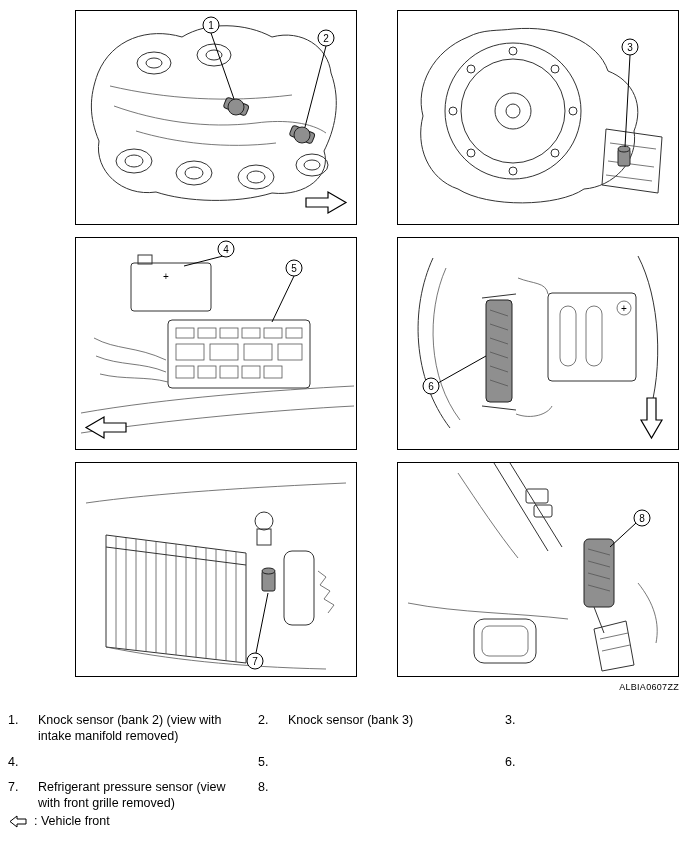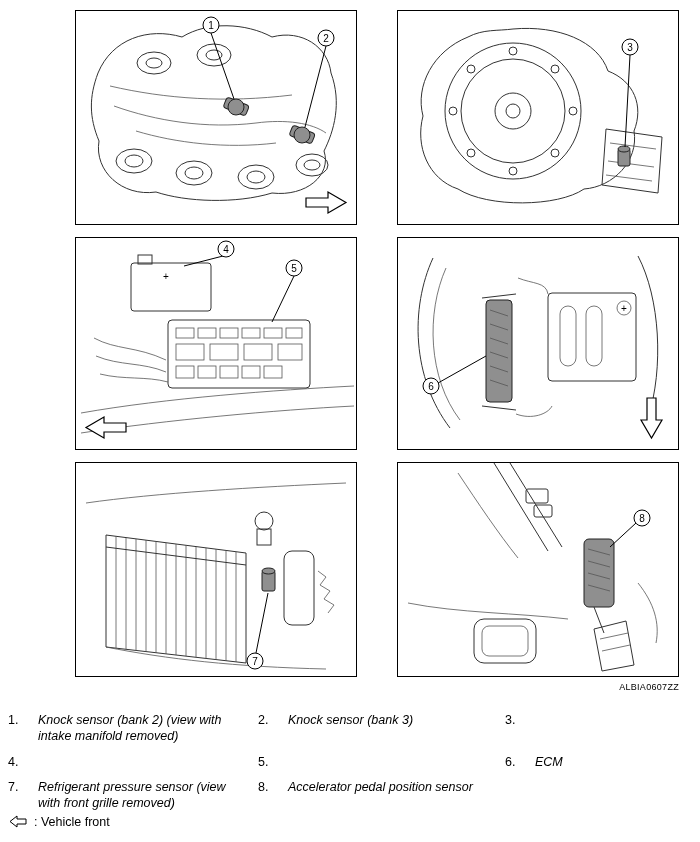--- a/index.html
+++ b/index.html
@@ -37,28 +37,27 @@
     top: 712px;
     width: 688px;
     display: grid;
     grid-template-columns: 250px 247px 191px;
     row-gap: 9px;
     font-size: 12.5px;
     line-height: 1.3;
   }
   .legend-item { display: flex; align-items: flex-start; }
   .legend-item .num { width: 30px; flex: 0 0 30px; }
-  .legend-item .txt { flex: 1; padding-right: 10px; font-style: italic; }
+  .legend-item .txt { flex: 1; padding-right: 10px; }
 
   .vehicle-front {
     position: absolute;
     left: 8px;
     top: 814px;
     display: flex;
-    align-items: center;
     gap: 6px;
     font-size: 12.5px;
   }
   .vehicle-front svg { display: block; }
 
   .co { fill: #fff; stroke: #000; stroke-width: 1; }
   .co-t { font-size: 10px; font-family: "Liberation Sans", sans-serif; }
   .ldr { stroke: #000; stroke-width: 1; }
   .arw { fill: #fff; stroke: #000; stroke-width: 1.2; }
   .ln { fill: none; stroke: #333; stroke-width: 1; }
@@ -276,29 +275,27 @@
       <span class="num">3.</span>
     </div>
     <div class="legend-item">
       <span class="num">4.</span>
     </div>
     <div class="legend-item">
       <span class="num">5.</span>
     </div>
     <div class="legend-item">
       <span class="num">6.</span>
-      <span class="txt">ECM</span>
     </div>
     <div class="legend-item">
       <span class="num">7.</span>
       <span class="txt">Refrigerant pressure sensor (view with front grille removed)</span>
     </div>
     <div class="legend-item">
       <span class="num">8.</span>
-      <span class="txt">Accelerator pedal position sensor</span>
     </div>
   </div>
 
   <div class="vehicle-front">
     <svg width="20" height="15" viewBox="0 0 20 15">
       <path d="M2 7.5 L9 2 L9 5 L18 5 L18 10 L9 10 L9 13 Z" fill="#fff" stroke="#000" stroke-width="1"></path>
     </svg>
     <span>: Vehicle front</span>
   </div>
 

